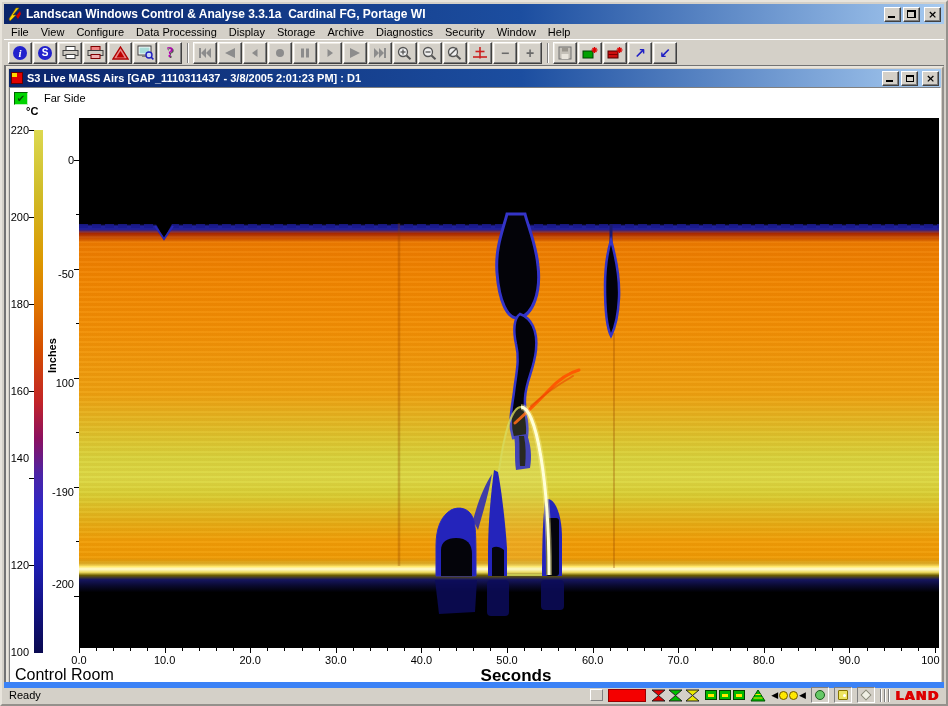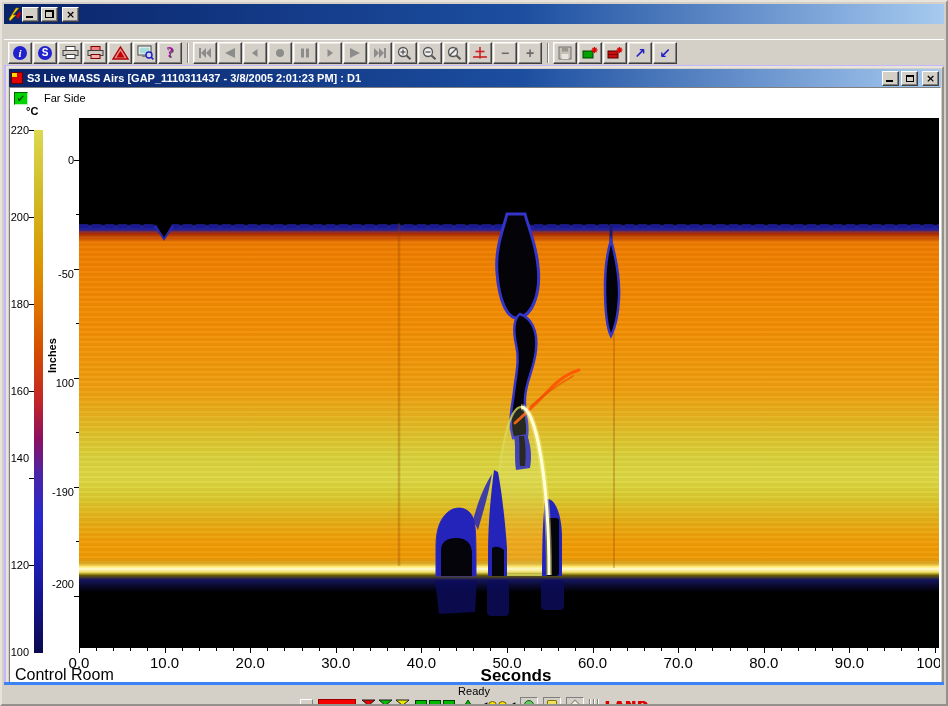--- a/index.html
+++ b/index.html
@@ -31,21 +31,21 @@
   .tb{width:24px;height:22px;margin-right:1px;background:#d4d0c8;border:1px solid;border-color:#fff #404040 #404040 #fff;
     box-shadow:inset -1px -1px 0 #808080,inset 1px 1px 0 #ece8e0;display:flex;align-items:center;justify-content:center;padding:0;cursor:default;}
   .tb svg{display:block;}
   .blue-circle{width:14px;height:14px;border-radius:50%;background:#2222cc;color:#fff;display:flex;align-items:center;justify-content:center;}
   .bc-i{font-family:"Liberation Serif",serif;font-style:italic;font-weight:bold;font-size:11px;}
   .bc-s{font-weight:bold;font-size:10px;}
   .help-q{color:#b000b0;font-weight:bold;font-size:14px;text-shadow:1px 1px 0 #555;font-family:"Liberation Serif",serif;}
   .glyph-arrow{font-family:"DejaVu Sans",sans-serif;font-weight:bold;font-size:14px;color:#2020c4;line-height:1;}
   .pm{font-weight:bold;font-size:14px;color:#6a6a6a;line-height:1;}
   
-  .client{position:absolute;left:2px;top:63px;right:2px;bottom:22px;background:#c4b5fd;}
+  .client{position:absolute;left:2px;top:63px;right:2px;bottom:22px;background:#737373;}
   .child{position:absolute;left:2px;top:1px;width:938px;height:620px;background:#d4d0c8;
     border:2px outset #e8e4dc;}
   .child-titlebar{position:absolute;left:1px;top:1px;right:1px;height:18px;
     background:linear-gradient(90deg,#0a246a,#1c4ea0 55%,#a6caf0);display:flex;align-items:center;padding:0 2px;}
   .child-titlebar .title{color:#fff;font-weight:bold;font-size:11px;white-space:pre;margin-left:4px;flex:1;}
   .child-icon{width:12px;height:12px;background:#e00000;position:relative;flex:none;border:1px solid #600;}
   .child-icon::before{content:"";position:absolute;left:0;top:0;width:5px;height:4px;background:#ffd800;}
   .child-content{position:absolute;left:1px;top:19px;right:1px;bottom:1px;background:#fff;overflow:hidden;
     border:1px solid;border-color:#808080 #fff #fff #808080;}
   
@@ -70,26 +70,26 @@
   .inches{position:absolute;left:36px;top:285px;font-size:11px;font-weight:bold;transform:rotate(-90deg);transform-origin:left top;color:#000;}
   .y-label{position:absolute;width:26px;text-align:right;font-size:11px;color:#000;left:38px;}
   .y-major{position:absolute;left:64px;top:72px;width:5px;height:440px;
     background:repeating-linear-gradient(180deg,#000 0 1px,transparent 1px 109px);}
   .y-minor{position:absolute;left:66px;top:126px;width:3px;height:330px;
     background:repeating-linear-gradient(180deg,#000 0 1px,transparent 1px 109px);}
   .x-major{position:absolute;left:69px;top:560px;width:857px;height:5px;
     background:repeating-linear-gradient(90deg,#000 0 1px,transparent 1px 85.6px);}
   .x-minor{position:absolute;left:69px;top:560px;width:857px;height:3px;
     background:repeating-linear-gradient(90deg,#000 0 1px,transparent 1px 17.12px);}
-  .x-label{position:absolute;top:566px;transform:translateX(-50%);font-size:15px;color:#000;}
+  .x-label{position:absolute;top:566px;transform:translateX(-50%);font-size:11px;color:#000;}
   .seconds{position:absolute;left:506px;top:578px;transform:translateX(-50%);font-size:17px;font-weight:bold;color:#000;}
   .ctrlroom{position:absolute;left:5px;top:578px;font-size:16px;color:#000;}
   
   .statusbar{position:absolute;left:2px;bottom:2px;right:2px;height:20px;background:#d4d0c8;
-    border-top:3px solid #3b82f6;display:flex;align-items:center;padding:0 5px;font-size:11px;flex-direction:column;}
+    border-top:6px solid #3b82f6;display:flex;align-items:center;padding:0 5px;font-size:11px;}
   .statusbar .msg{flex:1;color:#000;}
   .tray{display:flex;align-items:center;gap:5px;}
   .tray .grp{display:flex;align-items:center;gap:2px;}
   .panel-blank{width:13px;height:12px;border:1px solid;border-color:#fff #808080 #808080 #fff;}
   .alarm-red{width:38px;height:13px;background:#f40000;border:1px solid #900;}
   .conv{width:12px;height:10px;background:#00b800;border:1px solid #004000;display:flex;align-items:center;justify-content:center;}
   .conv i{display:block;width:6px;height:3px;background:#ffe800;}
   .boxed{width:18px;height:16px;border:1px solid;border-color:#808080 #fff #fff #808080;display:flex;align-items:center;justify-content:center;background:#d4d0c8;}
   .c-green{width:10px;height:10px;border-radius:50%;background:#66c866;border:1px solid #1c5c1c;}
   .s-yellow{width:10px;height:10px;background:#ece460;border:1px solid #857400;border-radius:1px;position:relative;}
@@ -106,33 +106,47 @@
 
 <div class="window">
 
   <div class="titlebar">
     <span class="app-icon">
       <svg width="15" height="15" viewBox="0 0 15 15">
         <polygon points="2,12 9,1 12,1 6,8 9,8 3,14" fill="#ffd800" stroke="#806000" stroke-width="0.6"></polygon>
         <polygon points="9,9 13,4 14,7 11,12" fill="#d00000"></polygon>
       </svg>
     </span>
+    <span class="title">Landscan Windows Control &amp; Analyse 3.3.1a  Cardinal FG, Portage WI</span>
     <span class="winbtns">
       <button class="winbtn">
           <i class="ic-min"></i>
         </button>
       <button class="winbtn">
           <i class="ic-restore"></i>
         </button>
       <button class="winbtn" style="margin-left:2px">
           <i class="ic-close">×</i>
         </button>
     </span>
   </div>
 
+  <div class="menubar">
+    <span class="menu-item">File</span>
+    <span class="menu-item">View</span>
+    <span class="menu-item">Configure</span>
+    <span class="menu-item">Data Processing</span>
+    <span class="menu-item">Display</span>
+    <span class="menu-item">Storage</span>
+    <span class="menu-item">Archive</span>
+    <span class="menu-item">Diagnostics</span>
+    <span class="menu-item">Security</span>
+    <span class="menu-item">Window</span>
+    <span class="menu-item">Help</span>
+  </div>
 
   <div class="toolbar">
     <button class="tb">
         <span class="blue-circle">
           <span class="bc-i">i</span>
         </span>
       </button>
     <button class="tb">
         <span class="blue-circle">
           <span class="bc-s">S</span>

